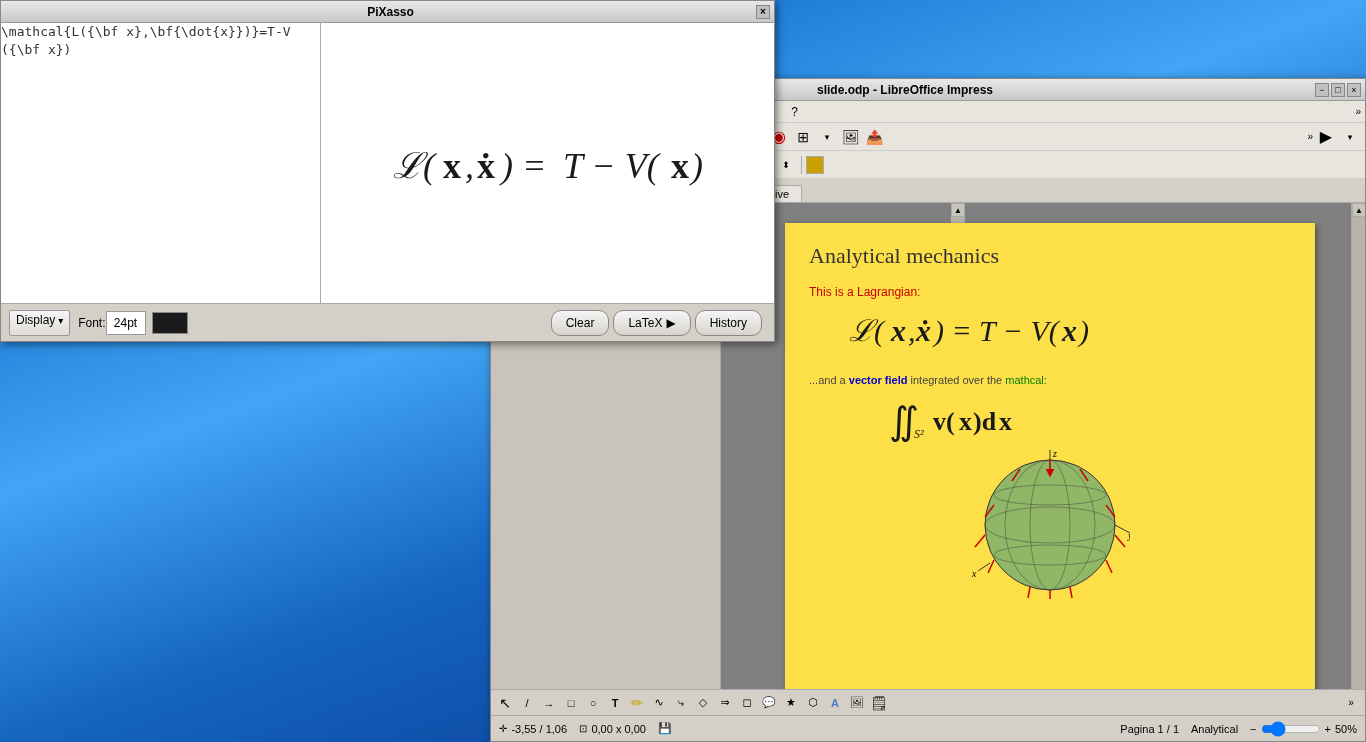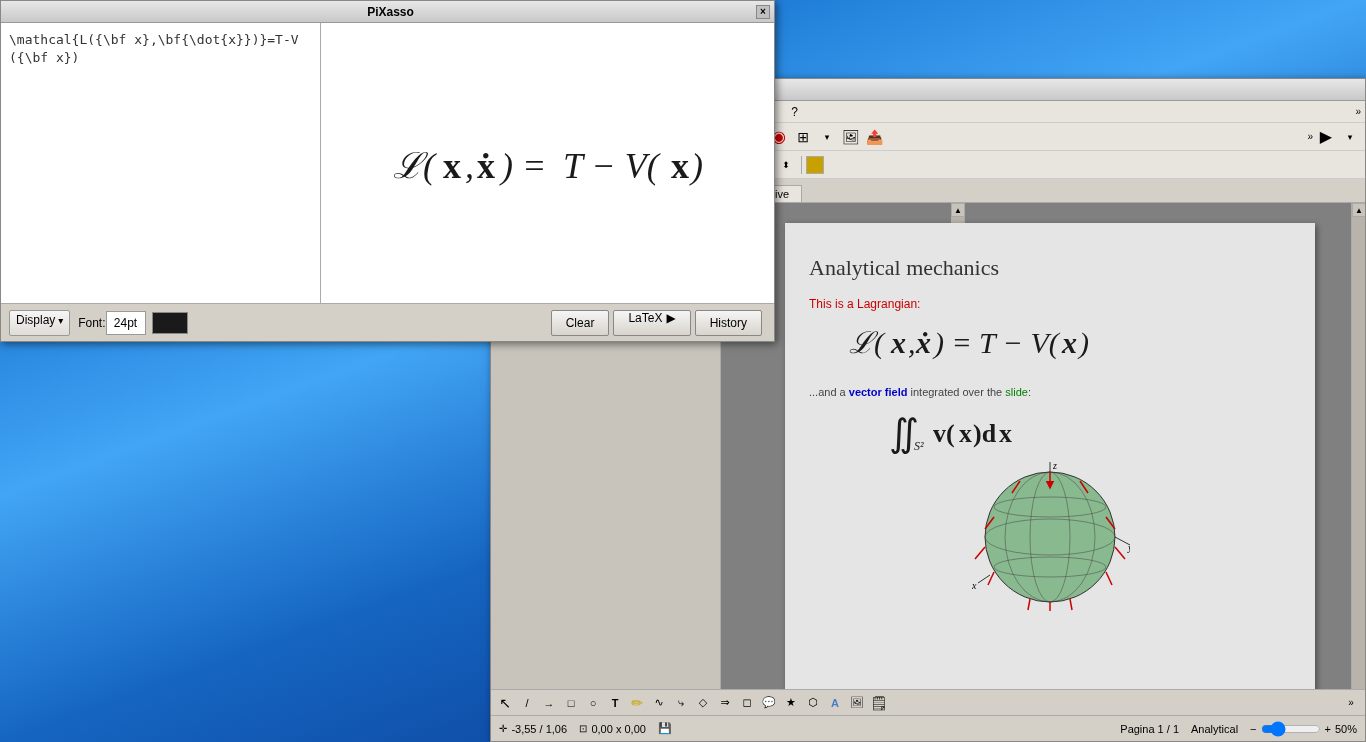--- a/index.html
+++ b/index.html
@@ -65,21 +65,20 @@
     .pixasso-body {
       display: flex;
       height: calc(100% - 22px);
     }
 
     
     .pixasso-left {
       width: 320px;
       background: white;
       border-right: 1px solid #aaa;
-      padding: 8px;
       display: flex;
       flex-direction: column;
     }
 
     .latex-input {
       flex: 1;
       font-family: monospace;
       font-size: 13px;
       color: #333;
       word-break: break-all;
@@ -189,27 +188,28 @@
       border: 1px solid #888;
       margin-left: 6px;
     }
 
     .action-btn {
       height: 26px;
       padding: 0 14px;
       font-size: 12px;
       background: linear-gradient(to bottom, #f5f5f5, #d8d4cc);
       border: 1px solid #888;
-      border-radius: 2px;
+      border-radius: 10px;
       cursor: pointer;
       margin-right: 4px;
     }
 
     .latex-btn {
       display: flex;
+      align-items: center;
       gap: 4px;
     }
 
     
     .libreoffice-window {
       position: absolute;
       top: 78px;
       left: 490px;
       width: 876px;
       height: 664px;
@@ -342,25 +342,25 @@
       flex: 1;
       background: #808080;
       overflow: hidden;
       position: relative;
       padding: 10px;
       display: flex;
       justify-content: center;
     }
 
     .slide-container {
-      background: #e5e5e5;
+      background: #fde047;
       width: 530px;
       height: 503px;
       box-shadow: 2px 2px 6px rgba(0,0,0,0.4);
-      padding: 32px 24px;
+      padding: 20px 24px;
       position: relative;
     }
 
     .slide-title {
       font-size: 22px;
       font-family: 'Times New Roman', serif;
       color: #333;
       margin-bottom: 16px;
     }
 
@@ -489,20 +489,21 @@
     }
   </style>
 </head>
 <body>
 
 <div class="desktop"></div>
 
 <div class="libreoffice-window">
 
   <div class="lo-titlebar">
+    <span class="lo-title">slide.odp - LibreOffice Impress</span>
     <div class="lo-window-btns">
       <div class="lo-win-btn">−</div>
       <div class="lo-win-btn">□</div>
       <div class="lo-win-btn">×</div>
     </div>
   </div>
 
   <div class="lo-menubar">
     <span class="lo-menu-item">Formato</span>
     <span class="lo-menu-item">Strumenti</span>
@@ -604,21 +605,21 @@
             <text x="59" y="36" font-family="Times New Roman, serif" font-style="italic" font-size="30" fill="#1a1a1a">,</text>
             <text x="67" y="36" font-family="Times New Roman, serif" font-weight="bold" font-size="30" fill="#1a1a1a">ẋ</text>
             <text x="85" y="36" font-family="Times New Roman, serif" font-style="italic" font-size="30" fill="#1a1a1a">) =</text>
             <text x="130" y="36" font-family="Times New Roman, serif" font-style="italic" font-size="30" fill="#1a1a1a">T − V(</text>
             <text x="213" y="36" font-family="Times New Roman, serif" font-weight="bold" font-size="30" fill="#1a1a1a">x</text>
             <text x="230" y="36" font-family="Times New Roman, serif" font-style="italic" font-size="30" fill="#1a1a1a">)</text>
           </svg>
         </div>
 
         <div style="font-size:11px; color:#444; margin-bottom:6px;">
-          ...and a <span style="color:#00c; font-weight:bold;">vector field</span> integrated over the <span style="color:green;">slide</span>:
+          ...and a <span style="color:#00c; font-weight:bold;">vector field</span> integrated over the <span style="color:green;">mathcal</span>:
         </div>
 
         <div style="display:flex; align-items:center; gap:8px; margin-left:80px; margin-bottom:8px;">
           <svg width="180" height="50" viewBox="0 0 180 50">
 
             <text x="0" y="42" font-family="Times New Roman, serif" font-size="38" fill="#1a1a1a">∬</text>
             <text x="25" y="46" font-family="Times New Roman, serif" font-style="italic" font-size="12" fill="#1a1a1a">S²</text>
             <text x="44" y="38" font-family="Times New Roman, serif" font-weight="bold" font-size="26" fill="#1a1a1a">v(</text>
             <text x="70" y="38" font-family="Times New Roman, serif" font-weight="bold" font-size="26" fill="#1a1a1a">x</text>
             <text x="84" y="38" font-family="Times New Roman, serif" font-weight="bold" font-size="26" fill="#1a1a1a">)d</text>

